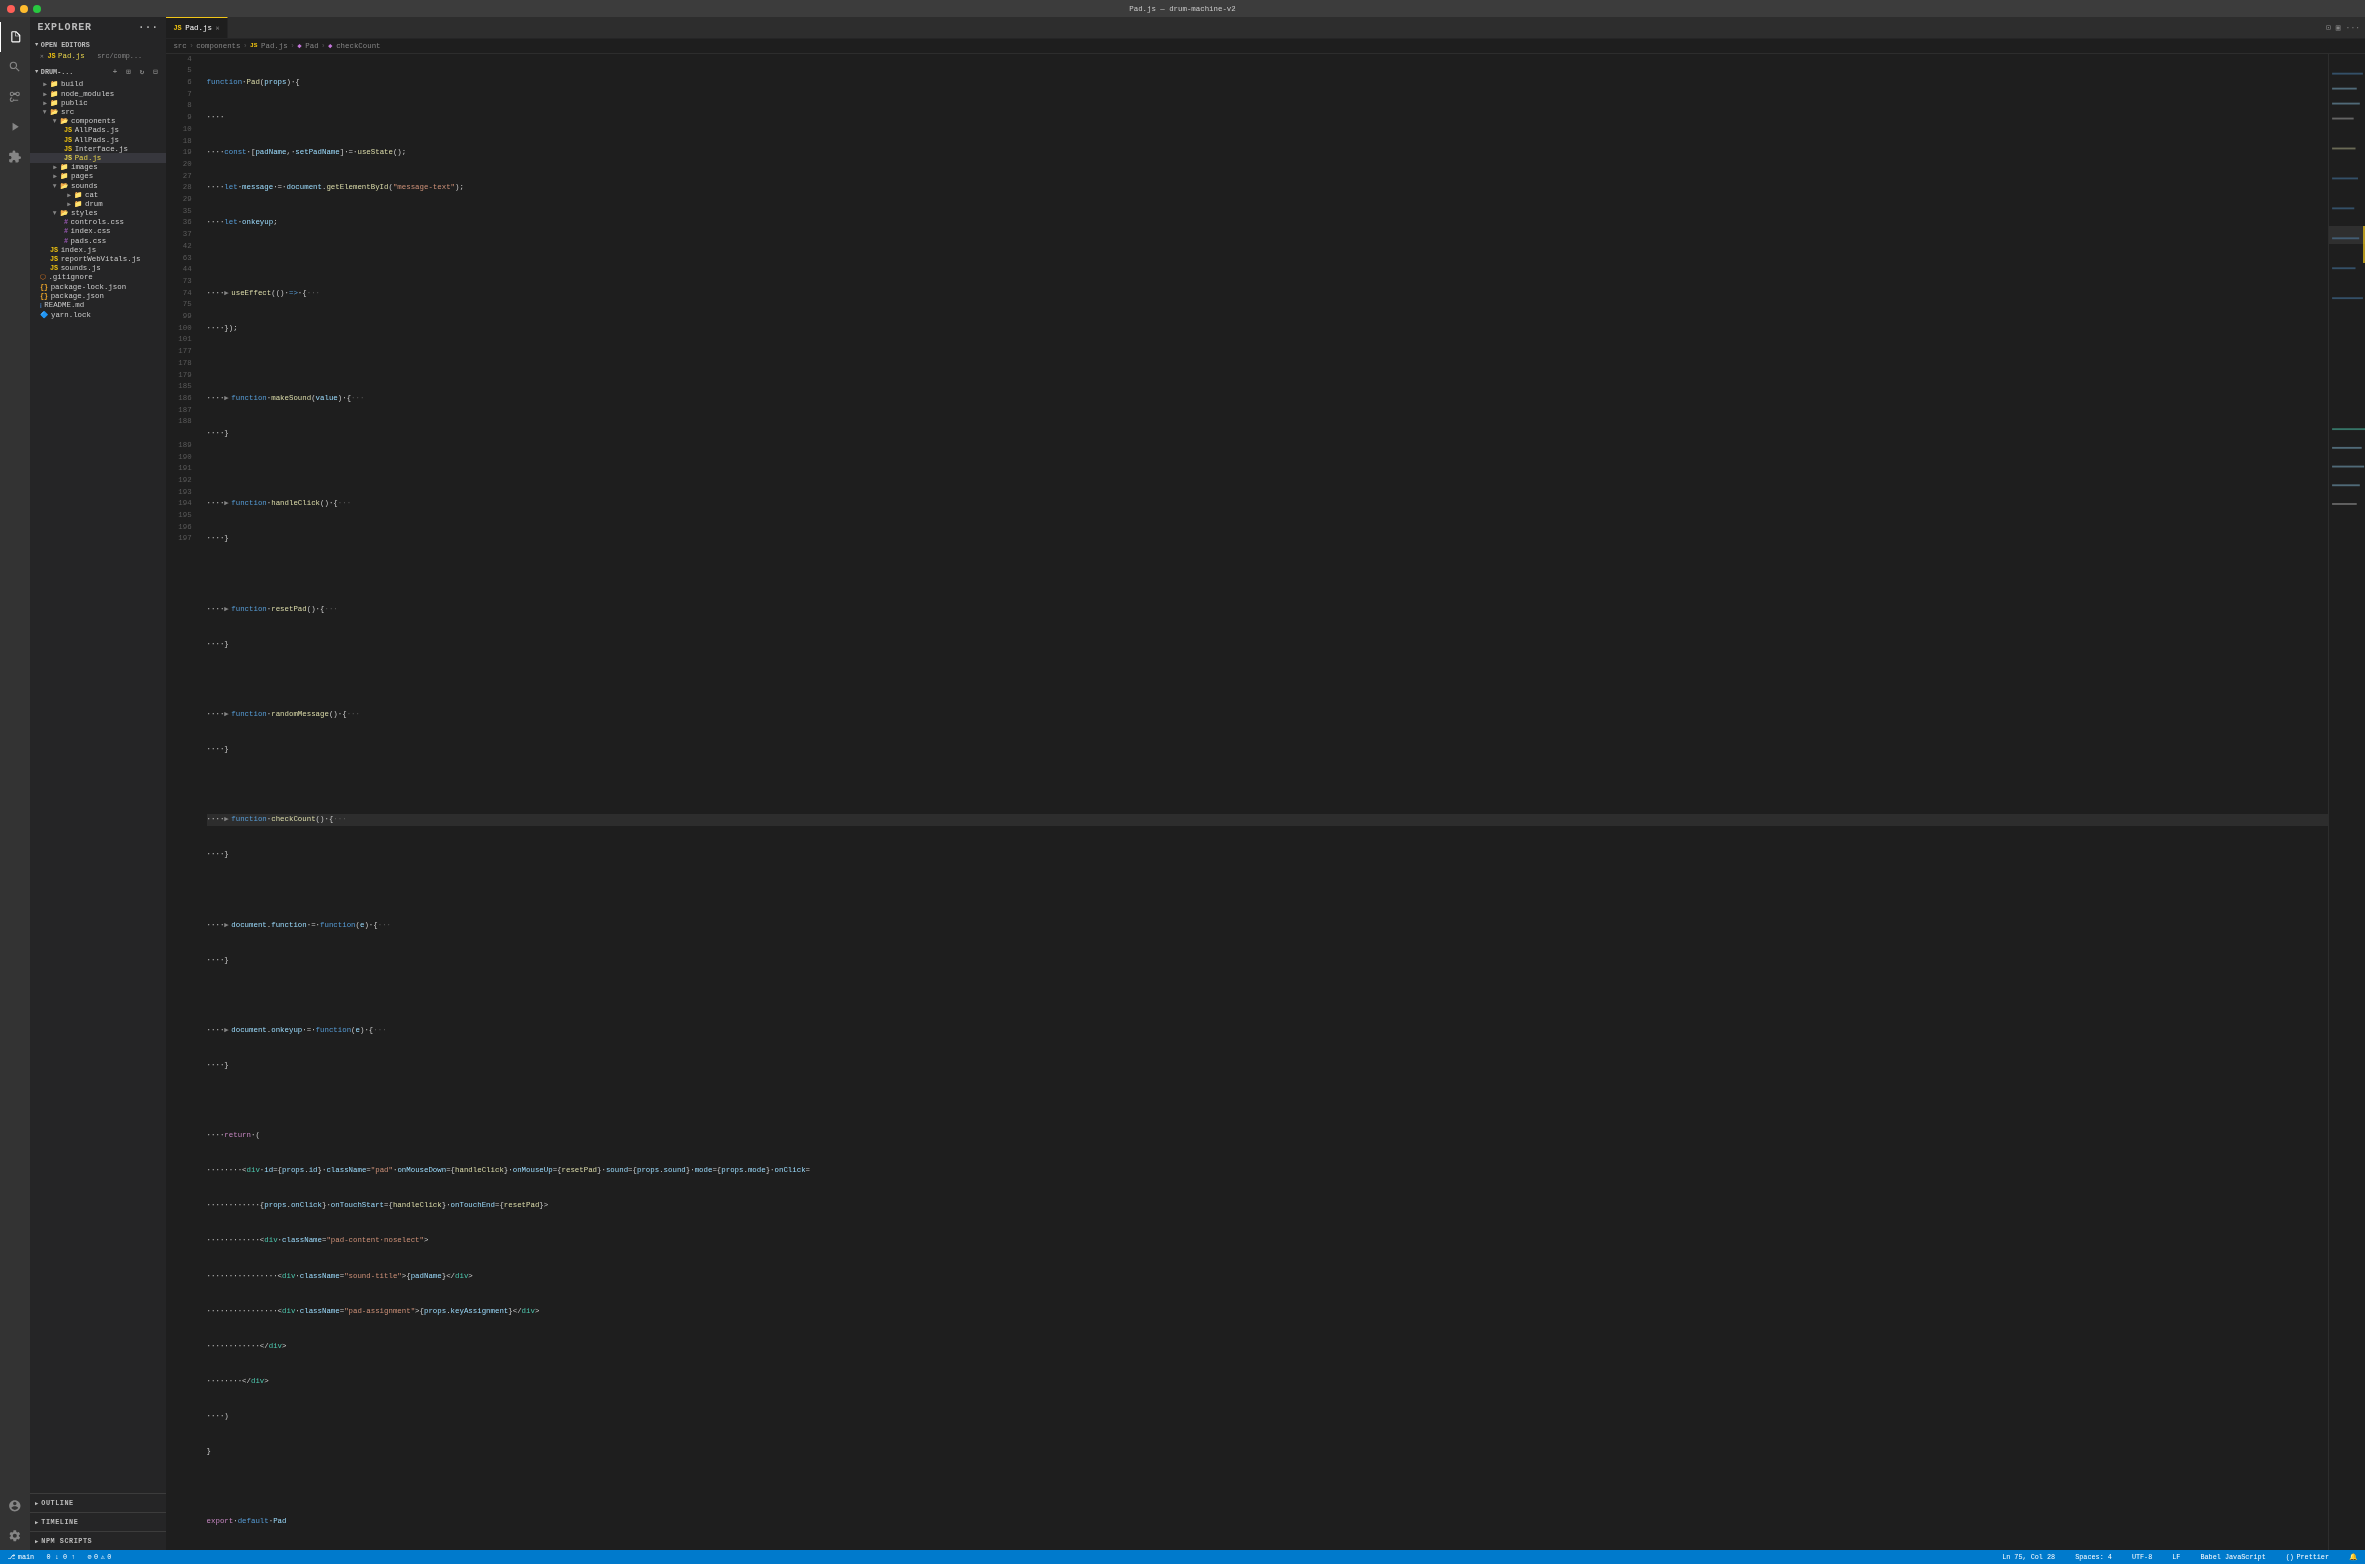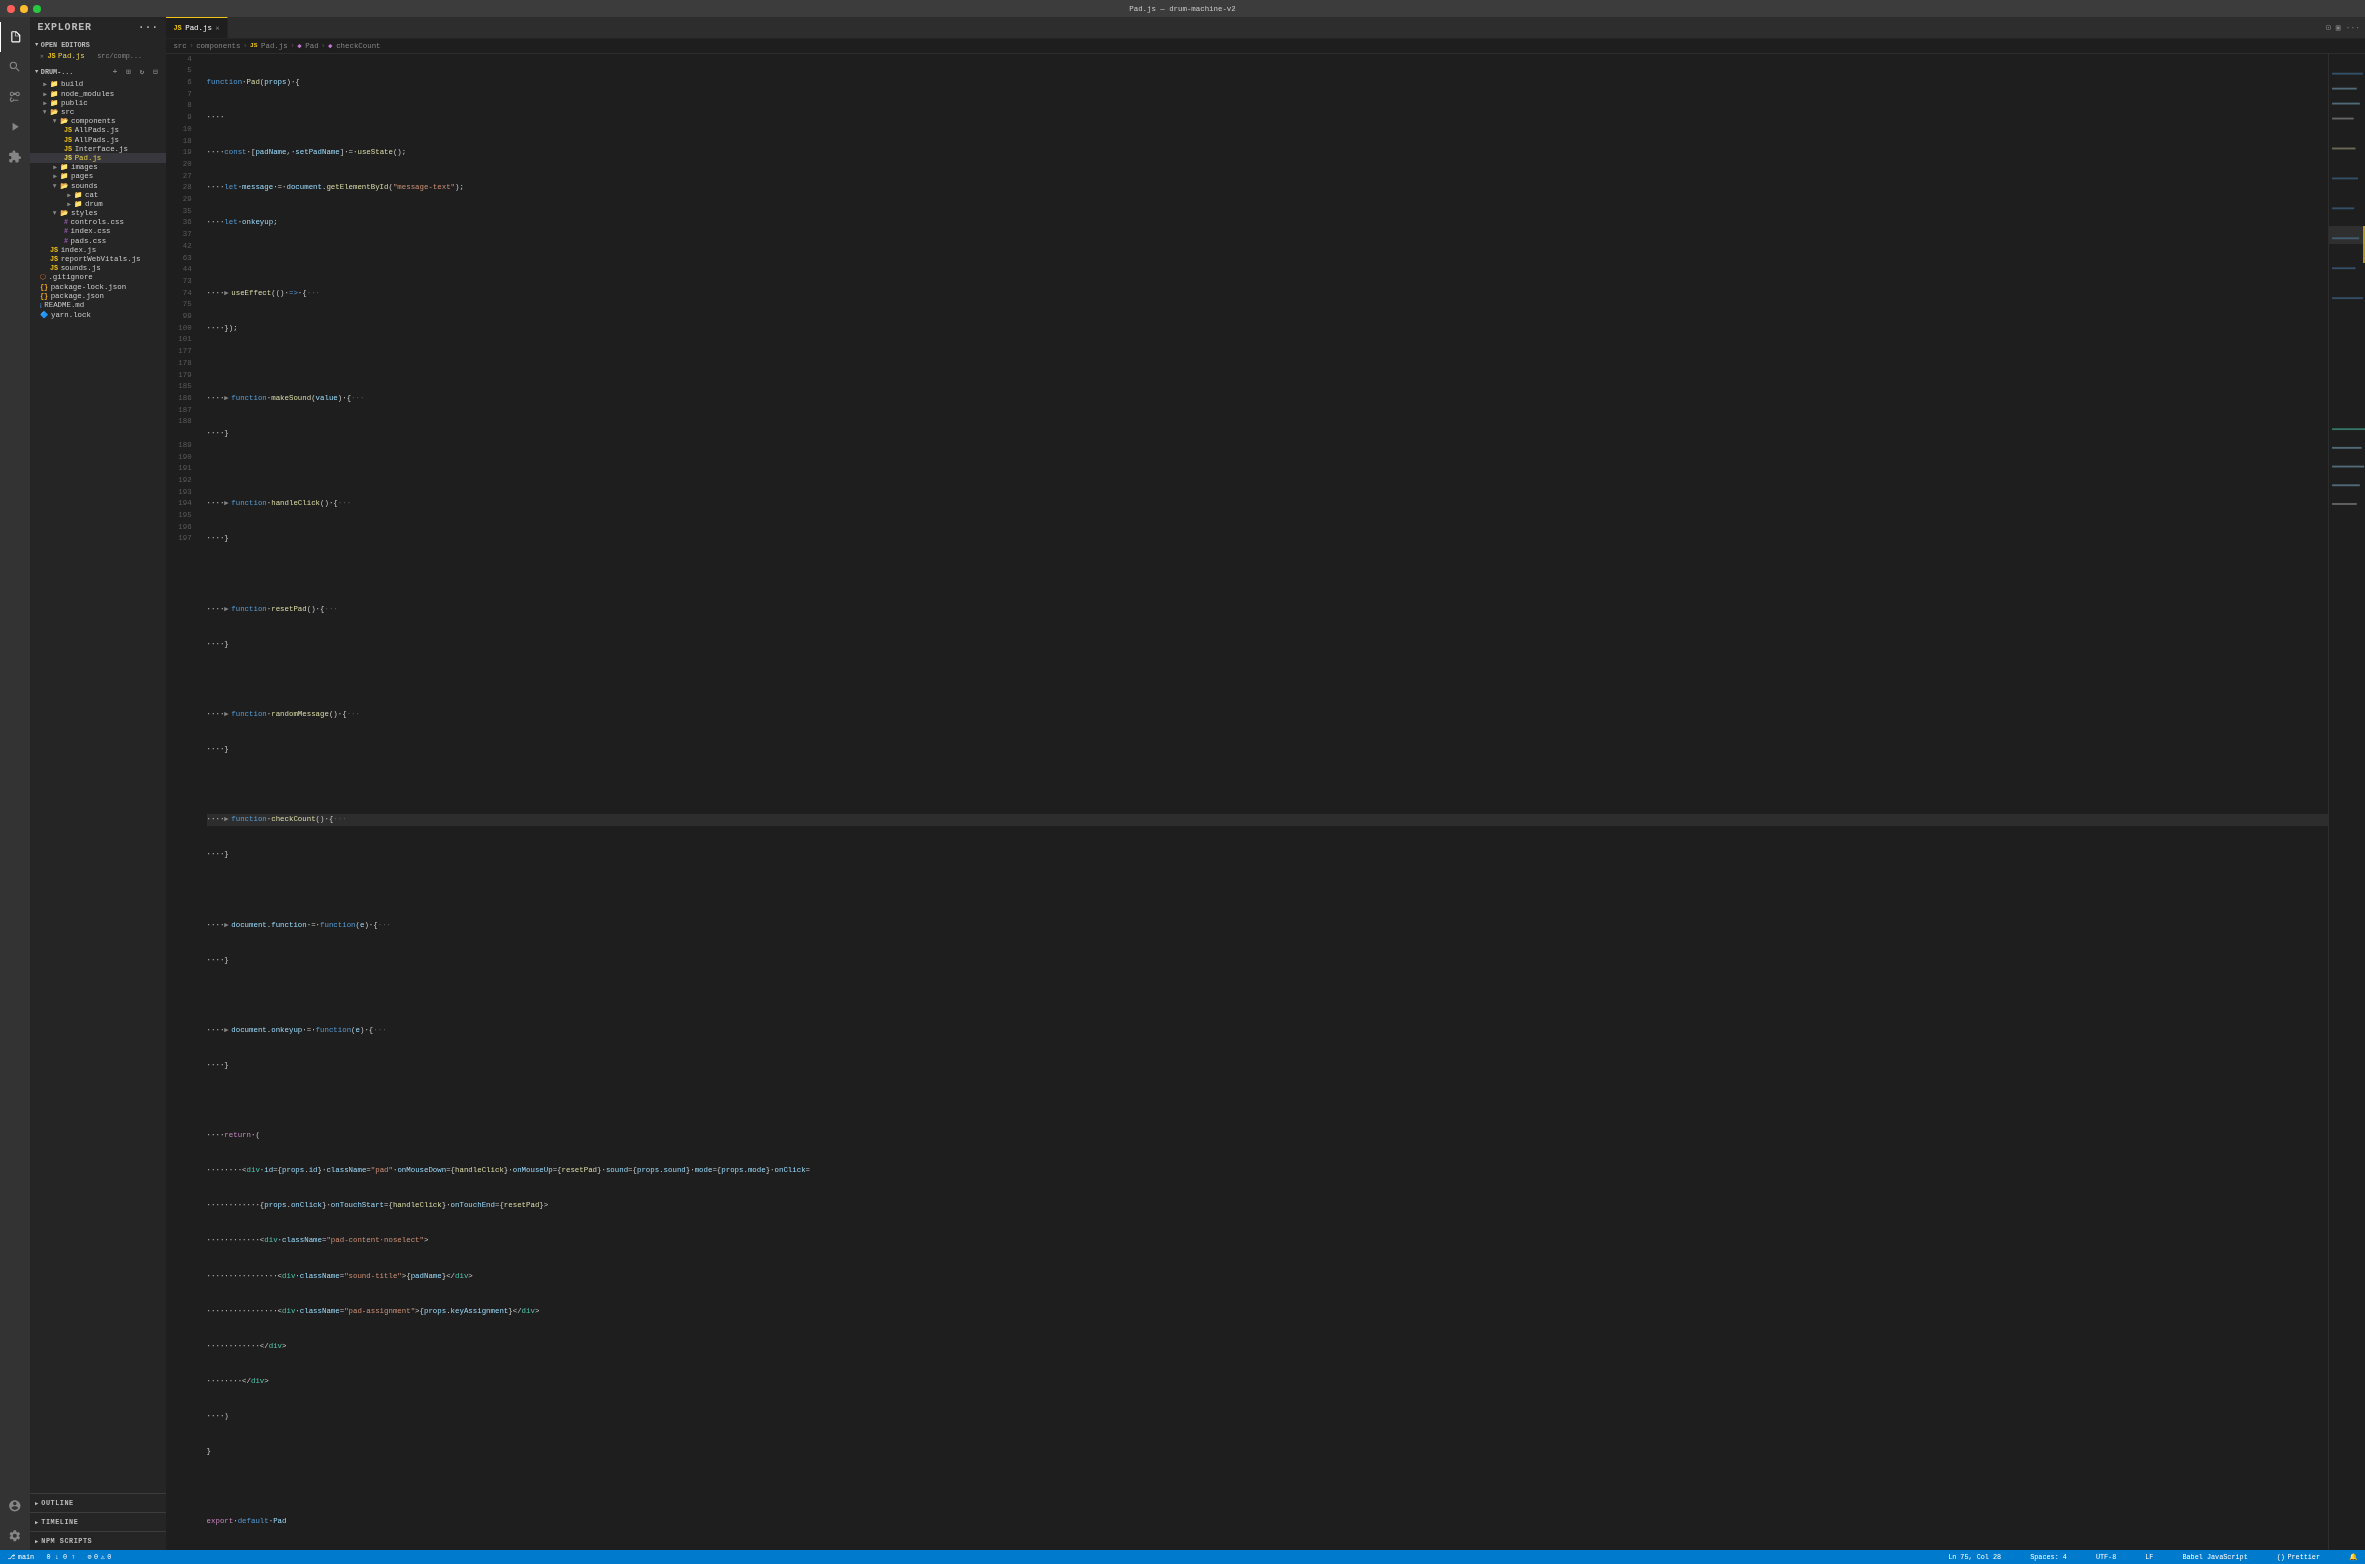--- a/index.html
+++ b/index.html
@@ -253,21 +253,21 @@
       background: #007acc;
       height: 13.6px;
       display: flex;
       align-items: center;
       padding: 0 5px;
       font-size: 6.8px;
       color: #ffffff;
       flex-shrink: 0;
     }
     .status-left { display: flex; align-items: center; gap: 7.4px; }
-    .status-right { margin-left: auto; display: flex; align-items: flex-start; gap: 24px; }
+    .status-right { margin-left: auto; display: flex; align-items: flex-start; gap: 15px; }
     .status-item { display: flex; align-items: center; gap: 2.5px; cursor: pointer; padding: 0 2.5px; }
 
     
     #code-editor::-webkit-scrollbar { width: 5px; height: 5px; }
     #code-editor::-webkit-scrollbar-track { background: #1e1e1e; }
     #code-editor::-webkit-scrollbar-thumb { background: #424242; }
     #sidebar::-webkit-scrollbar { width: 2.5px; }
     #sidebar::-webkit-scrollbar-track { background: #252526; }
     #sidebar::-webkit-scrollbar-thumb { background: #424242; }
 

